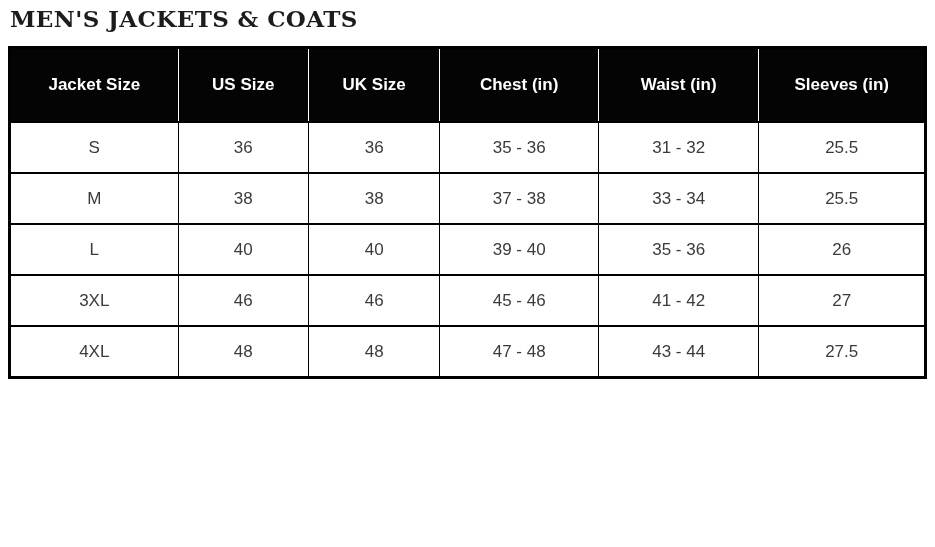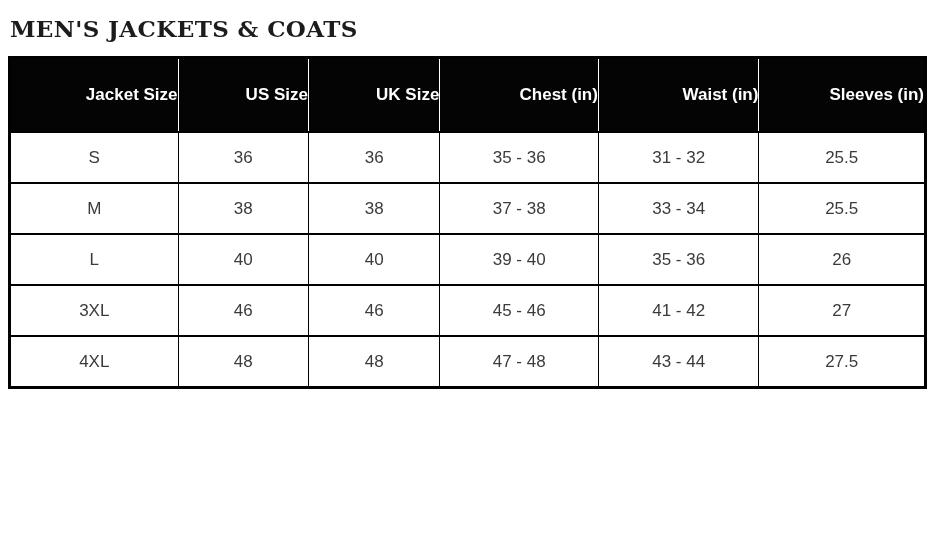--- a/index.html
+++ b/index.html
@@ -8,21 +8,21 @@
     background: #ffffff;
     width: 935px;
     height: 547px;
     overflow: hidden;
     font-family: "Liberation Sans", sans-serif;
   }
   .page {
     width: 935px;
     height: 444px;
     box-sizing: border-box;
-    padding-top: 15px;
+    padding-top: 5px;
   }
   .page-title {
     margin: 0 0 0 10px;
     font-family: "DejaVu Serif", "Liberation Serif", serif;
     font-size: 23px;
     font-weight: 700;
     letter-spacing: 0.4px;
     color: #1c1c1c;
     line-height: 28px;
   }
@@ -38,21 +38,21 @@
   table.size-chart col.c3 { width: 131px; }
   table.size-chart col.c4 { width: 158px; }
   table.size-chart col.c5 { width: 160px; }
   table.size-chart col.c6 { width: 166px; }
   table.size-chart thead th {
     background: #040404;
     color: #ffffff;
     font-size: 17px;
     font-weight: 700;
     height: 72px;
-    text-align: right;
+    text-align: center;
     vertical-align: middle;
     border-right: 1px solid #ffffff;
     border-bottom: 2px solid #000000;
     padding: 0;
   }
   table.size-chart thead th:last-child {
     border-right: none;
   }
   table.size-chart tbody td {
     background: #ffffff;

